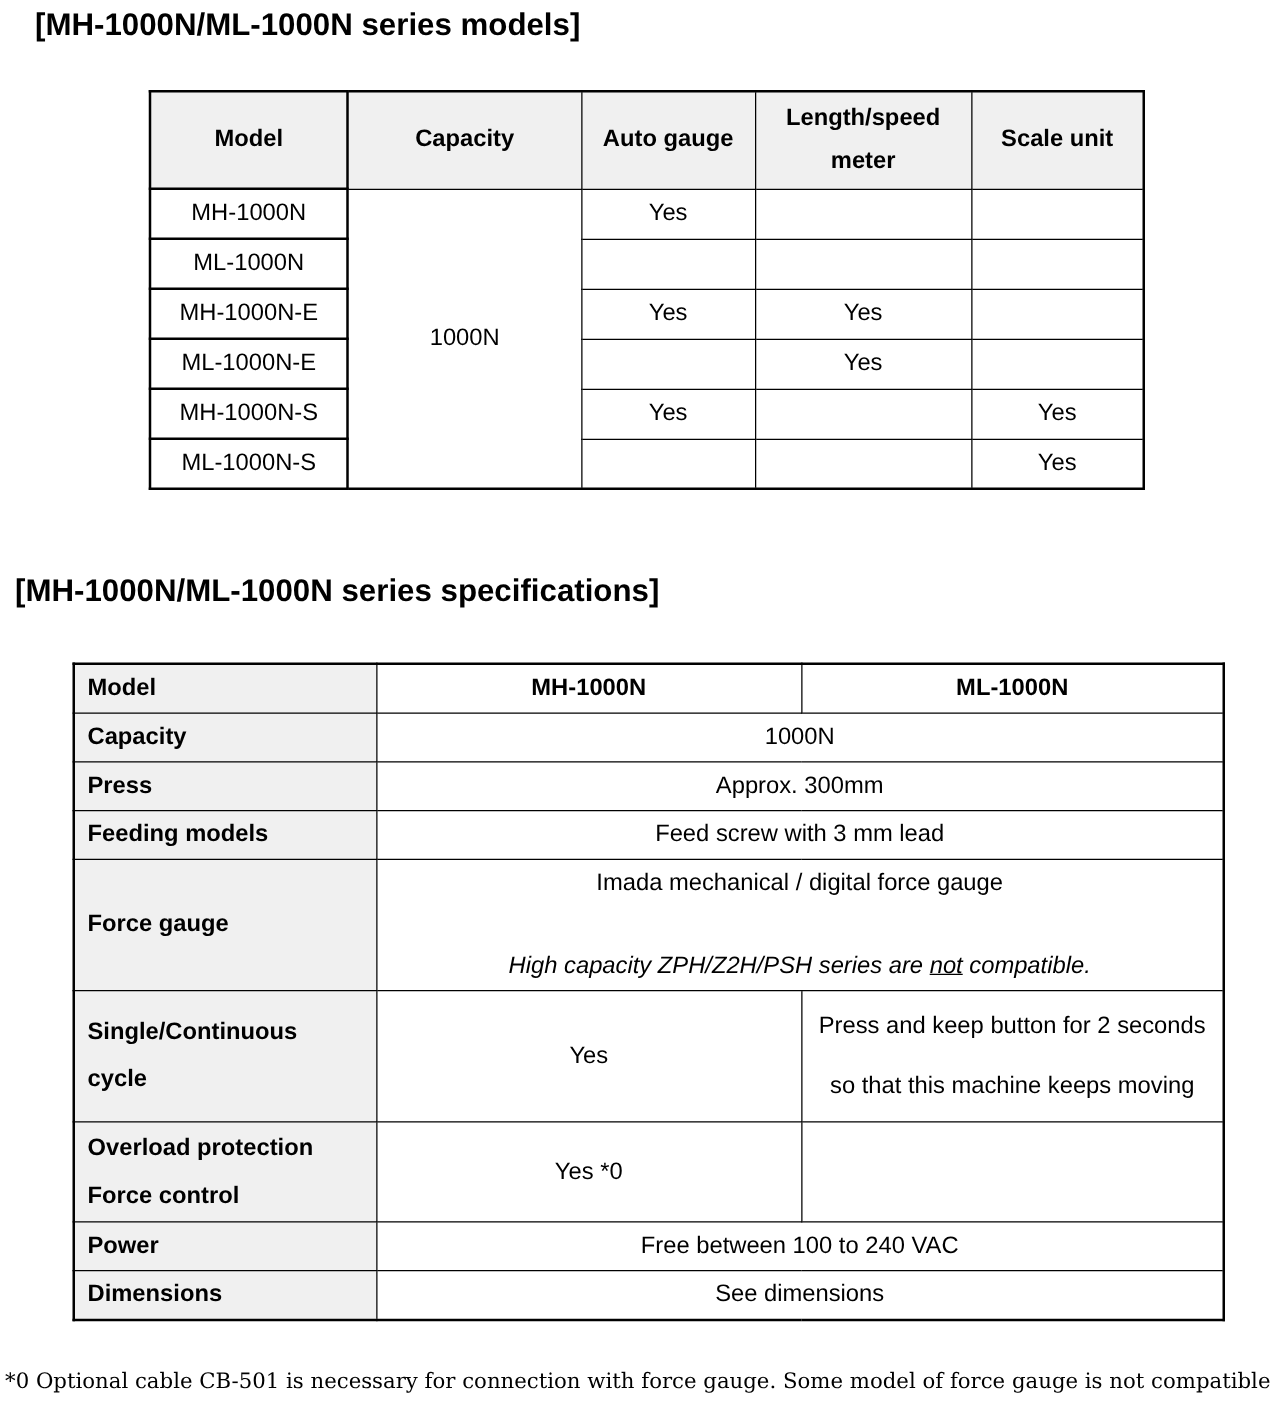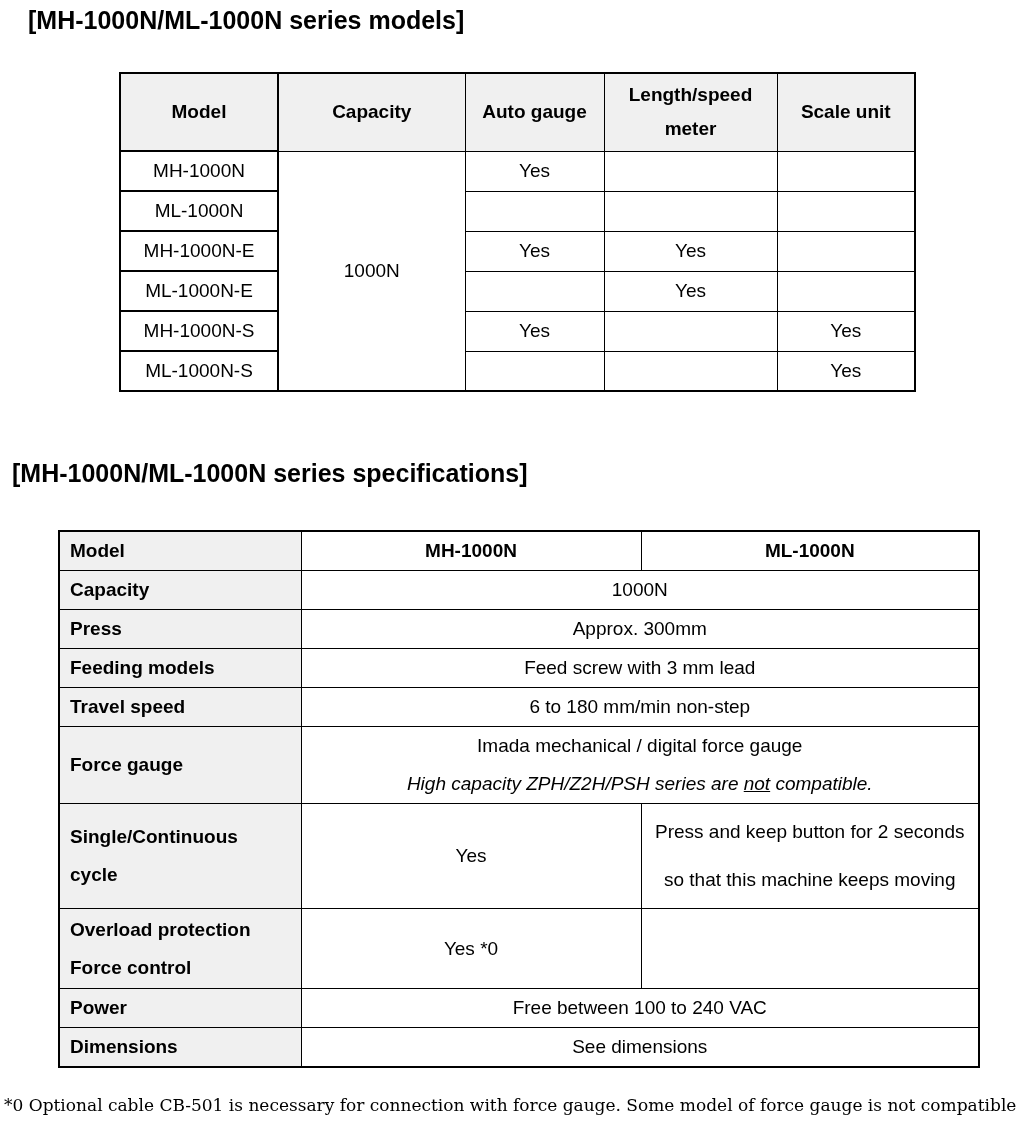--- a/index.html
+++ b/index.html
@@ -41,21 +41,21 @@
     padding-left:10px; line-height:38px;
   }
   #specs-table td { text-align:center; }
   .rh37 { height:37px; }
   .rh38 { height:38px; }
   .rh77 { height:77px; }
   .rh105 { height:105px;padding-left:47px; }
   .rh80 { height:80px;padding-left:16px; }
   #specs-table td.model-head { font-weight:bold; }
   .force-line { line-height:38px; }
-  .force-italic { font-style:italic; }
+  .force-italic { font-style:italic;margin-top:28px; }
   .force-underline { text-decoration:underline; }
   .wrap-label { width:180px; }
   .cycle-note { display:inline-block; width:330px; line-height:48px; }
   .two-line { line-height:38px; }
 
   #footnote {
     position:absolute; left:4px; top:1095px; width:1012px;
     font-family:"DejaVu Serif", serif;
     font-size:17px; white-space:nowrap;
   }
@@ -140,24 +140,20 @@
     <td colspan="2">1000N</td>
   </tr>
   <tr class="rh38">
     <th>Press</th>
     <td colspan="2">Approx. 300mm</td>
   </tr>
   <tr class="rh37">
     <th>Feeding models</th>
     <td colspan="2">Feed screw with 3 mm lead</td>
   </tr>
-  <tr class="rh38">
-    <th>Travel speed</th>
-    <td colspan="2">6 to 180 mm/min non-step</td>
-  </tr>
   <tr class="rh77">
     <th>Force gauge</th>
     <td colspan="2">
       <div class="force-line">Imada mechanical / digital force gauge</div>
       <div class="force-line force-italic"><span>High capacity ZPH/Z2H/PSH series are </span><span class="force-underline">not</span><span> compatible.</span></div>
     </td>
   </tr>
   <tr class="rh105">
     <th>
           <div class="wrap-label two-line">Single/Continuous cycle</div>

